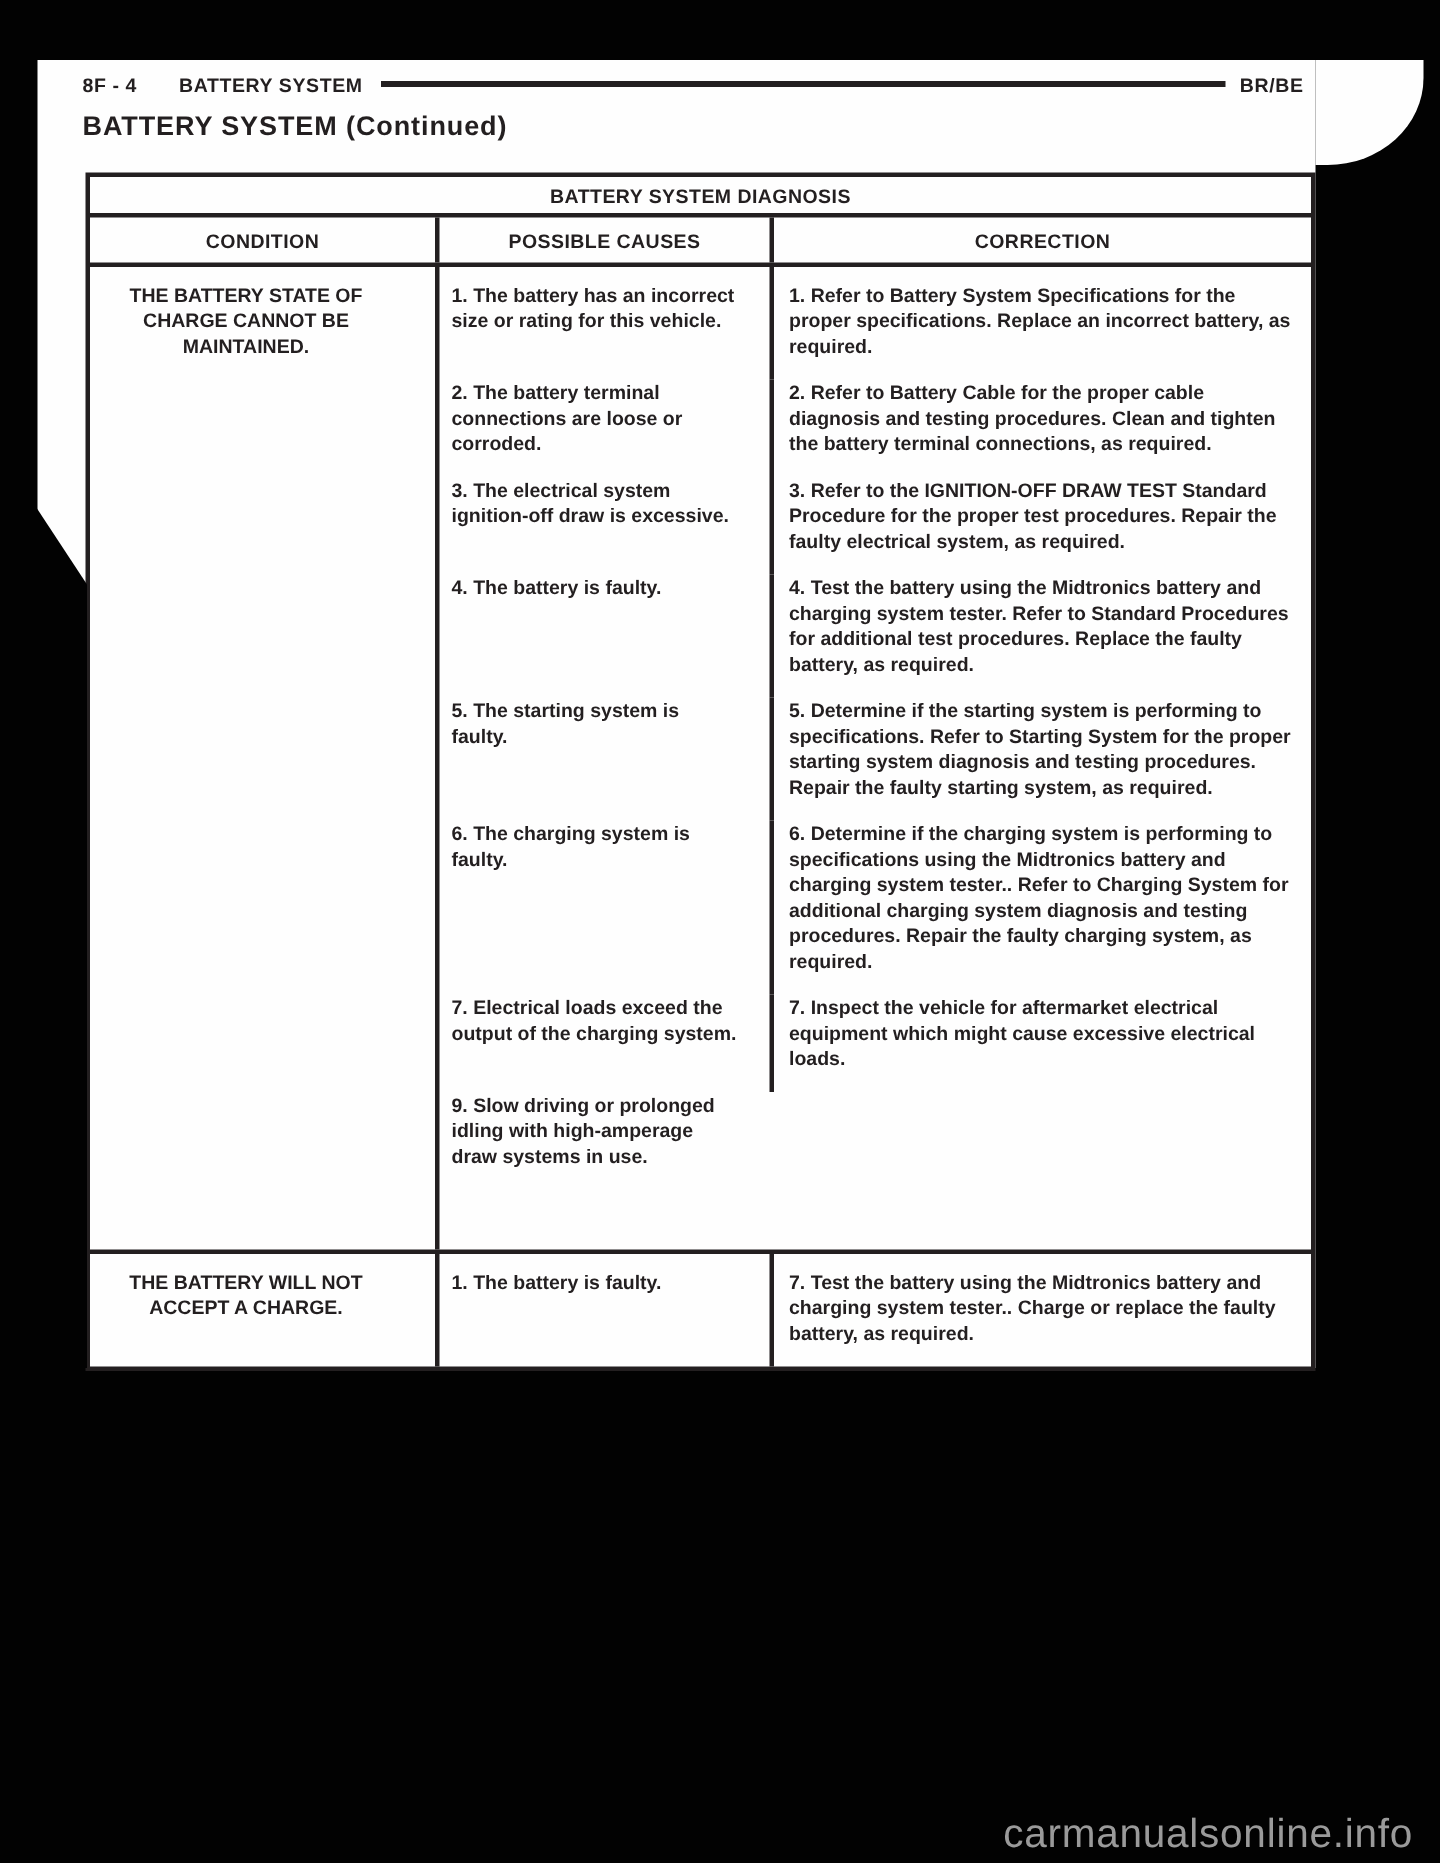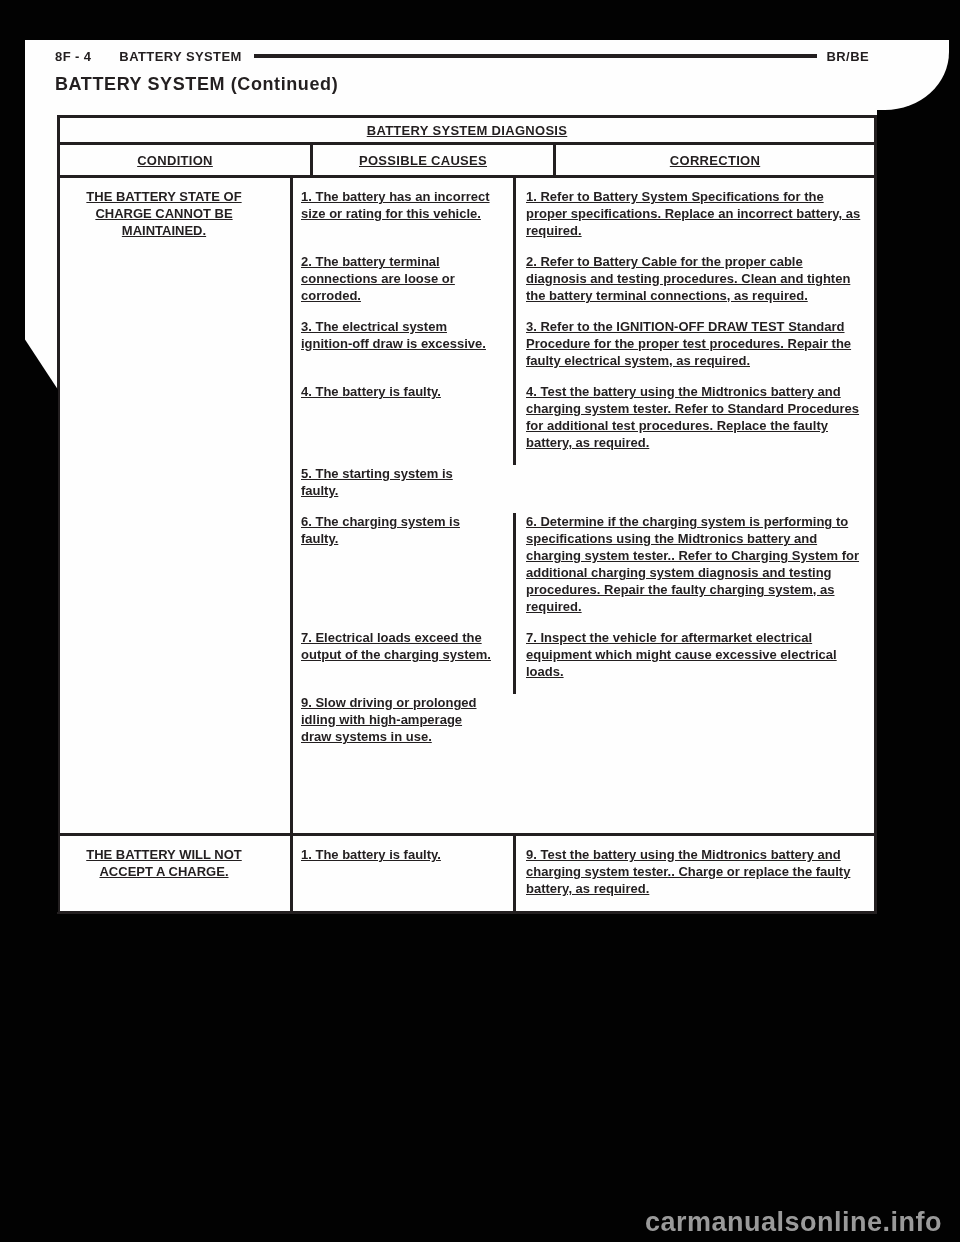--- a/index.html
+++ b/index.html
@@ -34,30 +34,29 @@
   .hdr-code{margin-right:28px;}
   .hdr-rule{flex:1;height:4px;background:var(--ink,#231f20);margin:0 10px 0 12px;}
   .hdr-continued{
     position:absolute;left:30px;top:34px;
     font-weight:bold;font-size:18px;letter-spacing:.6px;white-space:nowrap;
   }
   
   .diag-table{
     position:absolute;left:32px;top:75px;width:820px;
     border:3px solid var(--ink,#231f20);box-sizing:border-box;
-    font-size:13px;line-height:17px;font-weight:bold;text-decoration:underline;
+    font-size:13px;line-height:17px;font-weight:bold;
   }
   .t-title{
     text-align:center;font-size:13px;letter-spacing:.3px;
     padding:4px 0 3px 0;border-bottom:3px solid var(--ink,#231f20);
   }
   .t-head{
     display:grid;grid-template-columns:230px 223px 1fr;
     border-bottom:3px solid var(--ink,#231f20);
-    gap:20px;
   }
   .t-head>div{
     box-sizing:border-box;text-align:center;padding:7px 0 6px 0;
     font-size:13px;letter-spacing:.3px;
   }
   .t-head>div+div{border-left:3px solid var(--ink,#231f20);}
   .t-row{display:grid;grid-template-columns:230px 1fr;box-sizing:border-box;}
   .t-row+.t-row{border-top:3px solid var(--ink,#231f20);}
   .t-row.r1{height:655px;}
   .t-row.r2{min-height:66px;}
@@ -72,21 +71,21 @@
   .pair:first-child>div{padding-top:10px;}
   .cell-cause{padding-left:8px !important;padding-right:20px !important;}
   .cell-corr{
     border-left:3px solid var(--ink,#231f20);
     padding-left:10px !important;padding-right:12px !important;
   }
   
   .watermark{
     position:absolute;right:18px;bottom:4px;
     font-size:27px;color:var(--wm,#9a9a9a);letter-spacing:.5px;
-    font-weight:bold;white-space:nowrap;
+    font-weight:normal;white-space:nowrap;
   }
 </style>
 </head>
 <body style="--surround: #020202; --page: #fefefe; --ink: #231f20; --wm: #9a9a9a;">
 
 <div class="corner-patch"></div>
 
 <div class="page">
 
   <div class="hdr-row">
@@ -122,41 +121,42 @@
         <div class="pair">
           <div class="cell-cause">3. The electrical system ignition-off draw is excessive.</div>
           <div class="cell-corr">3. Refer to the IGNITION-OFF DRAW TEST Standard Procedure for the proper test procedures. Repair the faulty electrical system, as required.</div>
         </div>
         <div class="pair">
           <div class="cell-cause">4. The battery is faulty.</div>
           <div class="cell-corr">4. Test the battery using the Midtronics battery and charging system tester. Refer to Standard Procedures for additional test procedures. Replace the faulty battery, as required.</div>
         </div>
         <div class="pair">
           <div class="cell-cause">5. The starting system is faulty.</div>
+          <div class="cell-corr">5. Determine if the starting system is performing to specifications. Refer to Starting System for the proper starting system diagnosis and testing procedures. Repair the faulty starting system, as required.</div>
         </div>
         <div class="pair">
           <div class="cell-cause">6. The charging system is faulty.</div>
           <div class="cell-corr">6. Determine if the charging system is performing to specifications using the Midtronics battery and charging system tester.. Refer to Charging System for additional charging system diagnosis and testing procedures. Repair the faulty charging system, as required.</div>
         </div>
         <div class="pair">
           <div class="cell-cause">7. Electrical loads exceed the output of the charging system.</div>
           <div class="cell-corr">7. Inspect the vehicle for aftermarket electrical equipment which might cause excessive electrical loads.</div>
         </div>
         <div class="pair">
           <div class="cell-cause">9. Slow driving or prolonged idling with high-amperage draw systems in use.</div>
         </div>
       </div>
     </div>
 
     <div class="t-row r2">
       <div class="cell-cond">THE BATTERY WILL NOT ACCEPT A CHARGE.</div>
       <div class="pairs">
         <div class="pair">
           <div class="cell-cause">1. The battery is faulty.</div>
-          <div class="cell-corr">9. Test the battery using the Midtronics battery and charging system tester.. Charge or replace the faulty battery, as required.</div>
+          <div class="cell-corr">7. Test the battery using the Midtronics battery and charging system tester.. Charge or replace the faulty battery, as required.</div>
         </div>
       </div>
     </div>
 
   </div>
 </div>
 
 <div class="left-shadow"></div>
 
 <div class="watermark">carmanualsonline.info</div>

